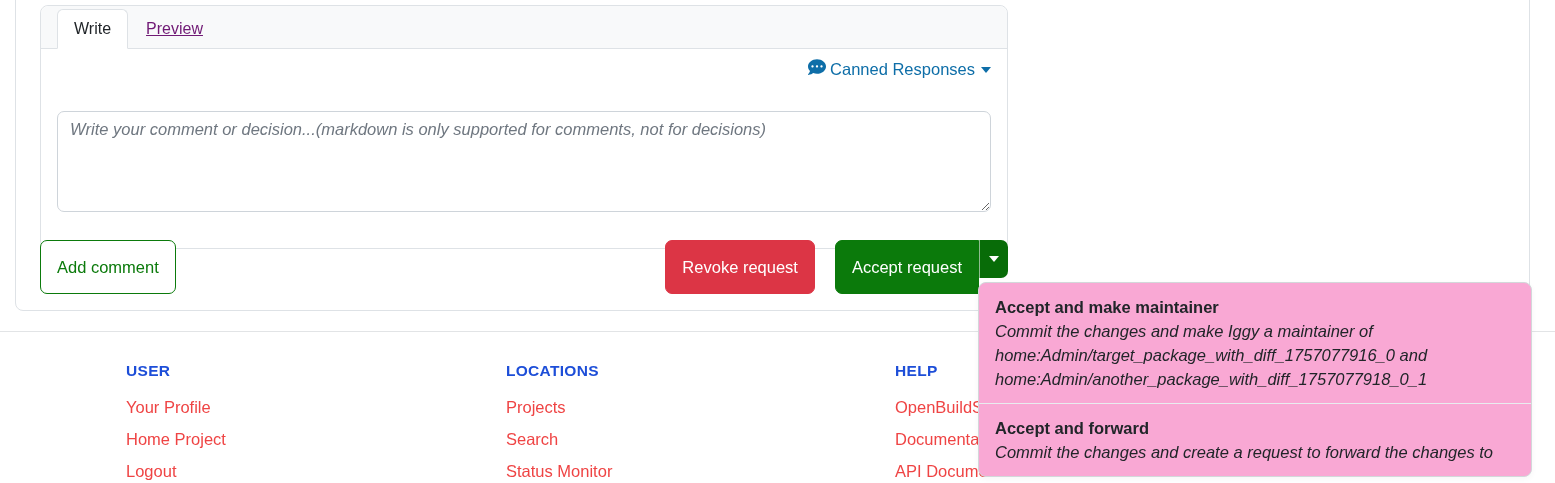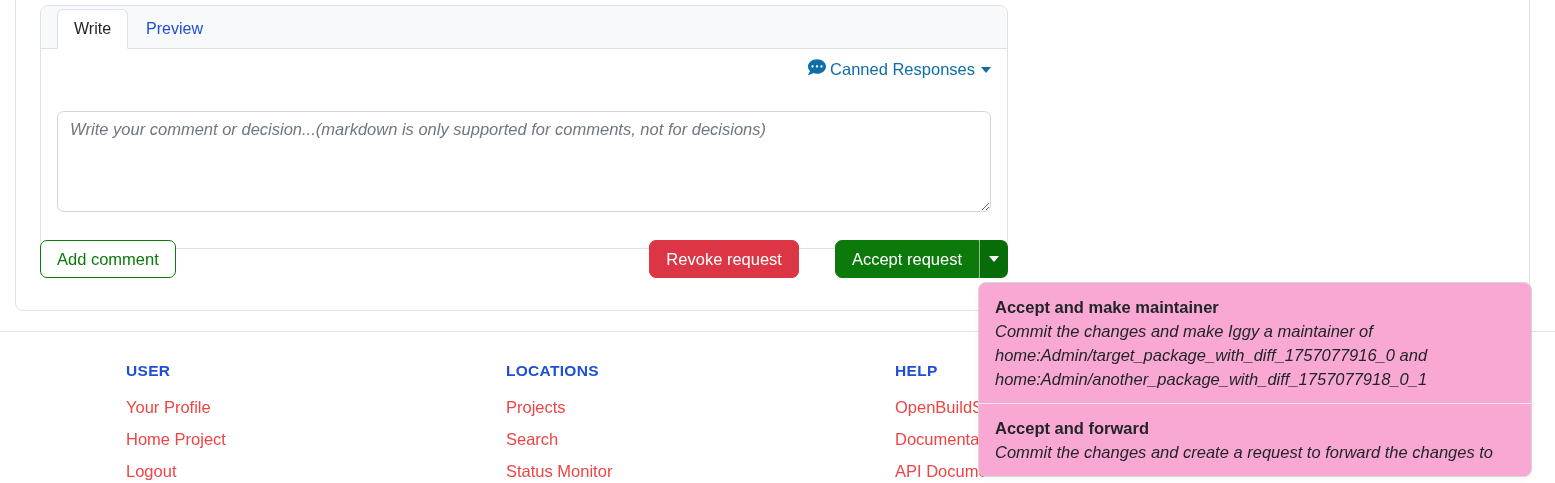--- a/index.html
+++ b/index.html
@@ -11,40 +11,40 @@
     background:#fff; border:1px solid #dee2e6; border-radius:8px; }
 
   
   .comment-card { position:absolute; left:40px; top:5px; width:968px; height:244px;
     background:#fff; border:1px solid #dee2e6; border-radius:8px; }
   .card-header { display:flex; align-items:flex-end; height:43px; background:#f8f9fa;
     border-bottom:1px solid #dee2e6; border-radius:8px 8px 0 0; padding:0 0 0 16px; }
   .tab { padding:10px 16px; font-size:16px; cursor:pointer; }
   .tab.active { background:#fff; border:1px solid #dee2e6; border-bottom:1px solid #fff;
     border-radius:6px 6px 0 0; margin-bottom:-1px; color:#212529; }
-  .tab.inactive { color:#1d4ed8; margin-left:2px; }
+  .tab.inactive { color:#701a75; margin-left:2px;text-decoration:underline; }
   .card-body { padding:8px 16px 16px 16px; }
   .canned-row { display:flex; justify-content:flex-end; align-items:center; height:24px;
     margin-bottom:11px; color:#0e6ea8; cursor:pointer; }
   .canned-row .label { margin:0 6px 0 4px; font-size:16.5px; }
   .caret-down { width:0; height:0; border-left:5px solid transparent;
     border-right:5px solid transparent; border-top:6px solid #0e6ea8; margin-top:2px; }
   textarea { width:100%; height:101px; border:1px solid #ced4da; border-radius:7px;
     padding:8px 12px; font-family:"Liberation Sans", sans-serif; font-size:16.5px;
     color:#212529; resize:both; outline:none;margin-top:19px; }
   textarea::placeholder { color:#6f7780; font-style:italic; }
 
   
   .button-row { position:absolute; left:40px; top:240px; width:968px; display:flex;
     align-items:center; }
-  .btn { height:38px; border-radius:7px; font-size:16.5px; padding:0 16px;
+  .btn { height:54px; border-radius:7px; font-size:16.5px; padding:0 16px;
     font-family:"Liberation Sans", sans-serif; cursor:pointer; border:1px solid transparent; }
   .btn-outline-green { background:#fff; border-color:#0b7a0b; color:#0b7a0b; }
   .btn-red { background:#dc3545; border-color:#dc3545; color:#fff; margin-left:auto; }
-  .split { display:flex; margin-left:36px; }
+  .split { display:flex; margin-left:20px; }
   .btn-green { background:#0b7a0b; border-color:#0b7a0b; color:#fff;
     border-radius:7px 0 0 7px; }
   .btn-green-toggle { width:29px; background:#086c08; border-color:#086c08;
     border-radius:0 7px 7px 0; border-left:1px solid rgba(255,255,255,.55);
     display:flex; align-items:center; justify-content:center; cursor:pointer; height:38px; }
   .caret-down-white { width:0; height:0; border-left:5px solid transparent;
     border-right:5px solid transparent; border-top:6px solid #fff; }
 
   
   .footer-divider { position:absolute; left:0; top:331px; width:1555px; height:0;

